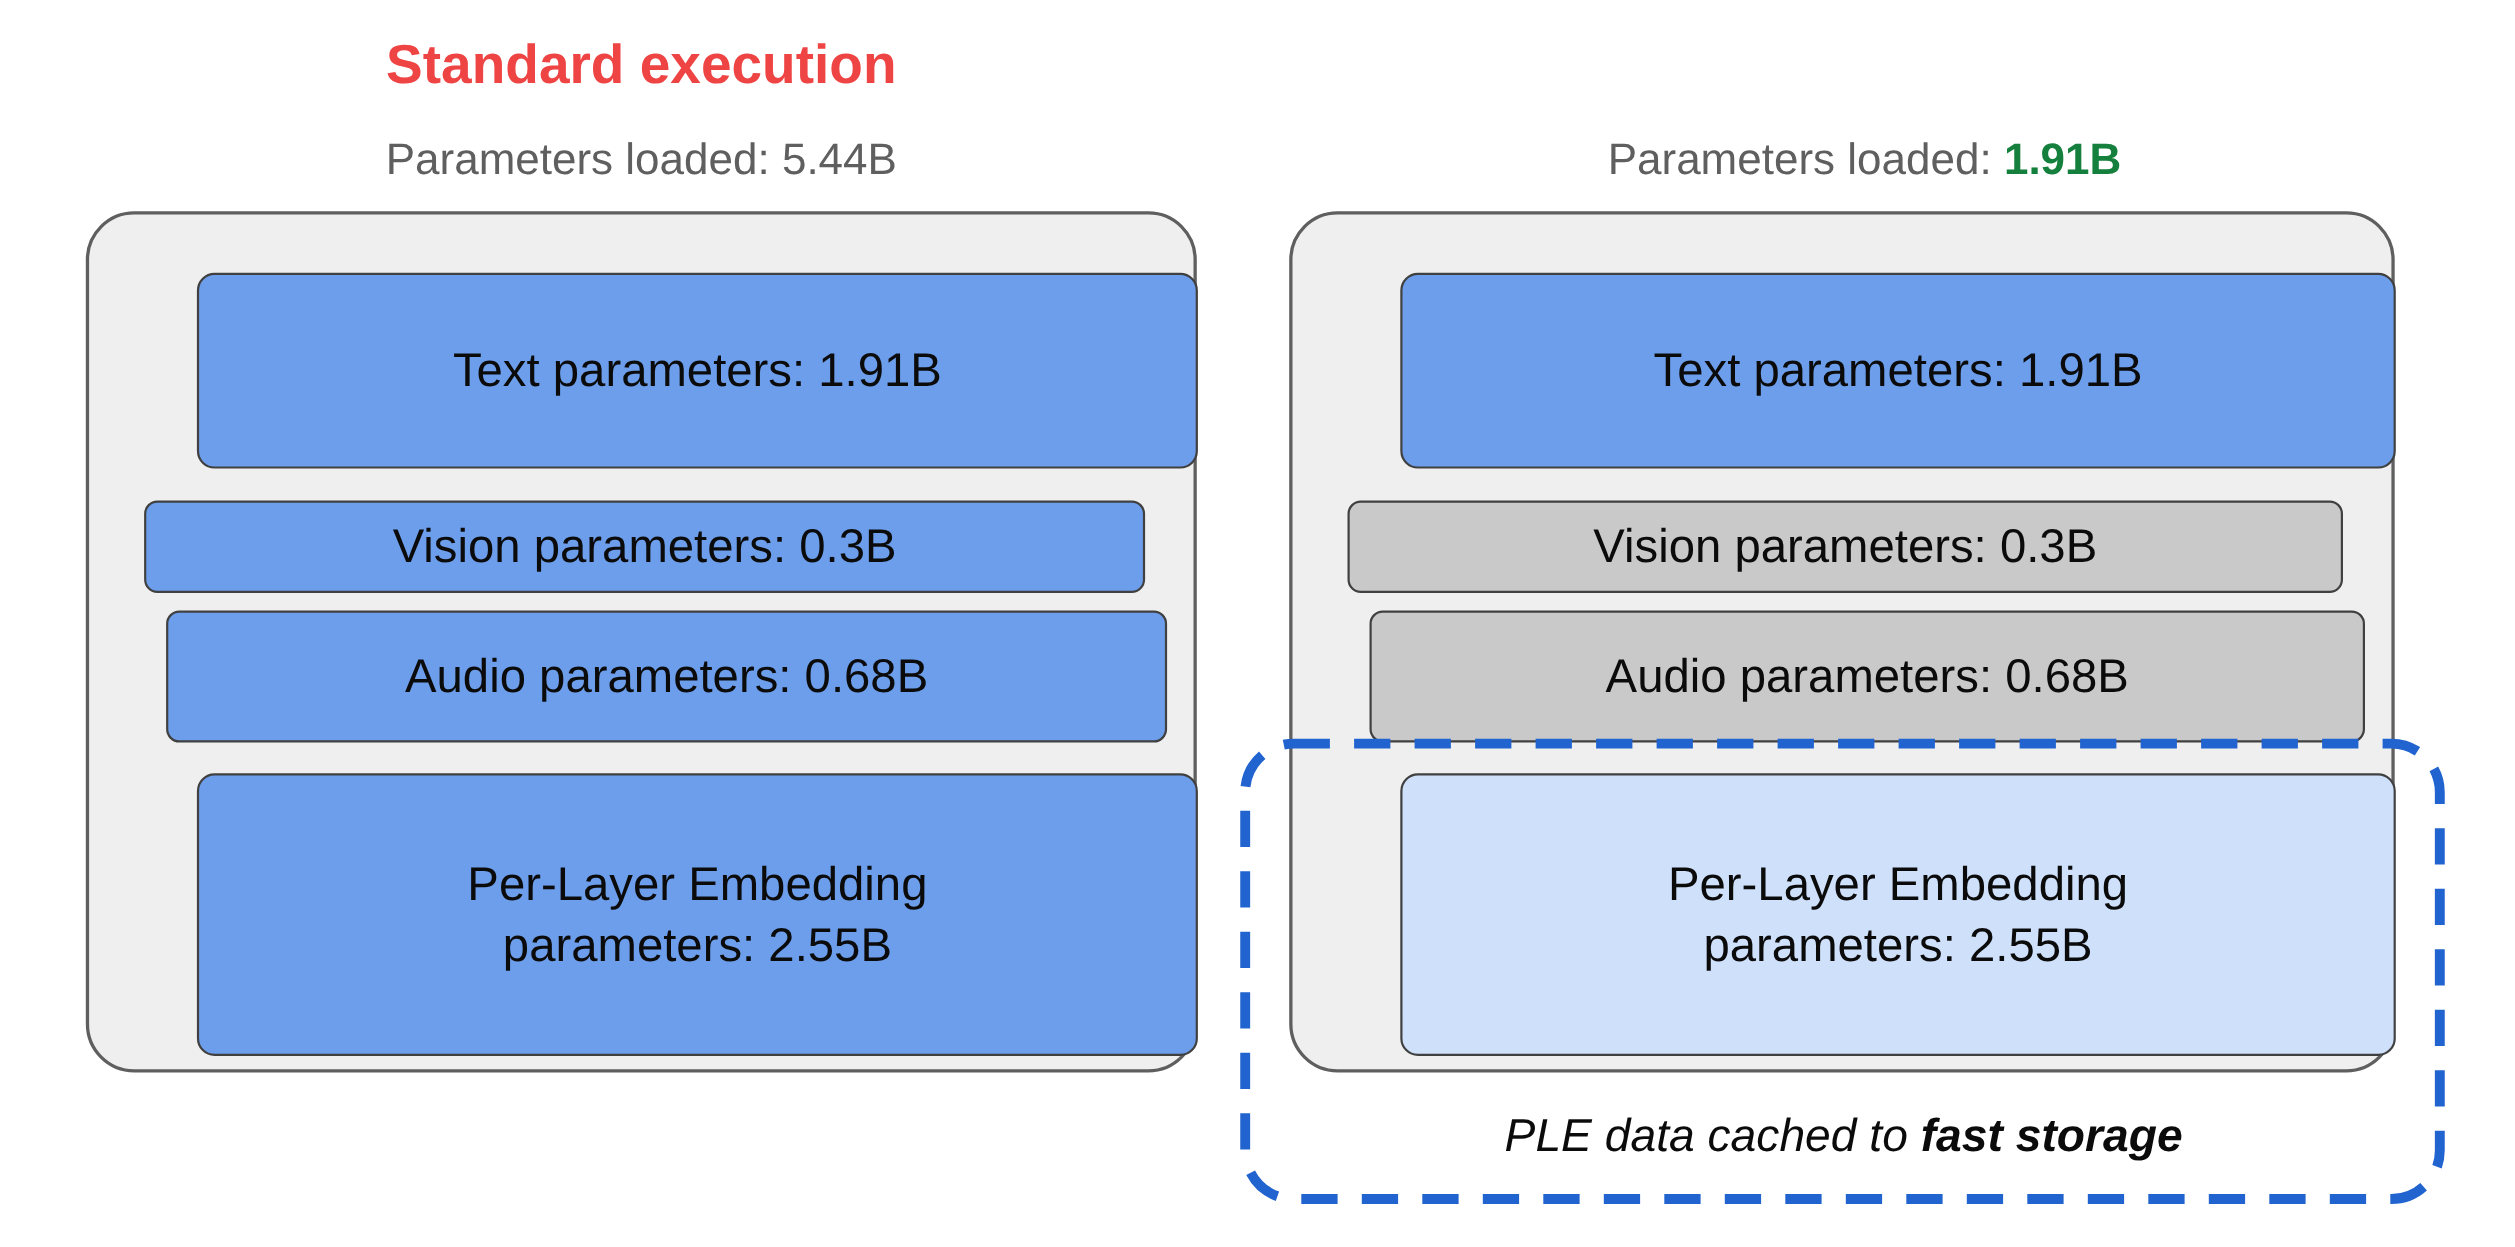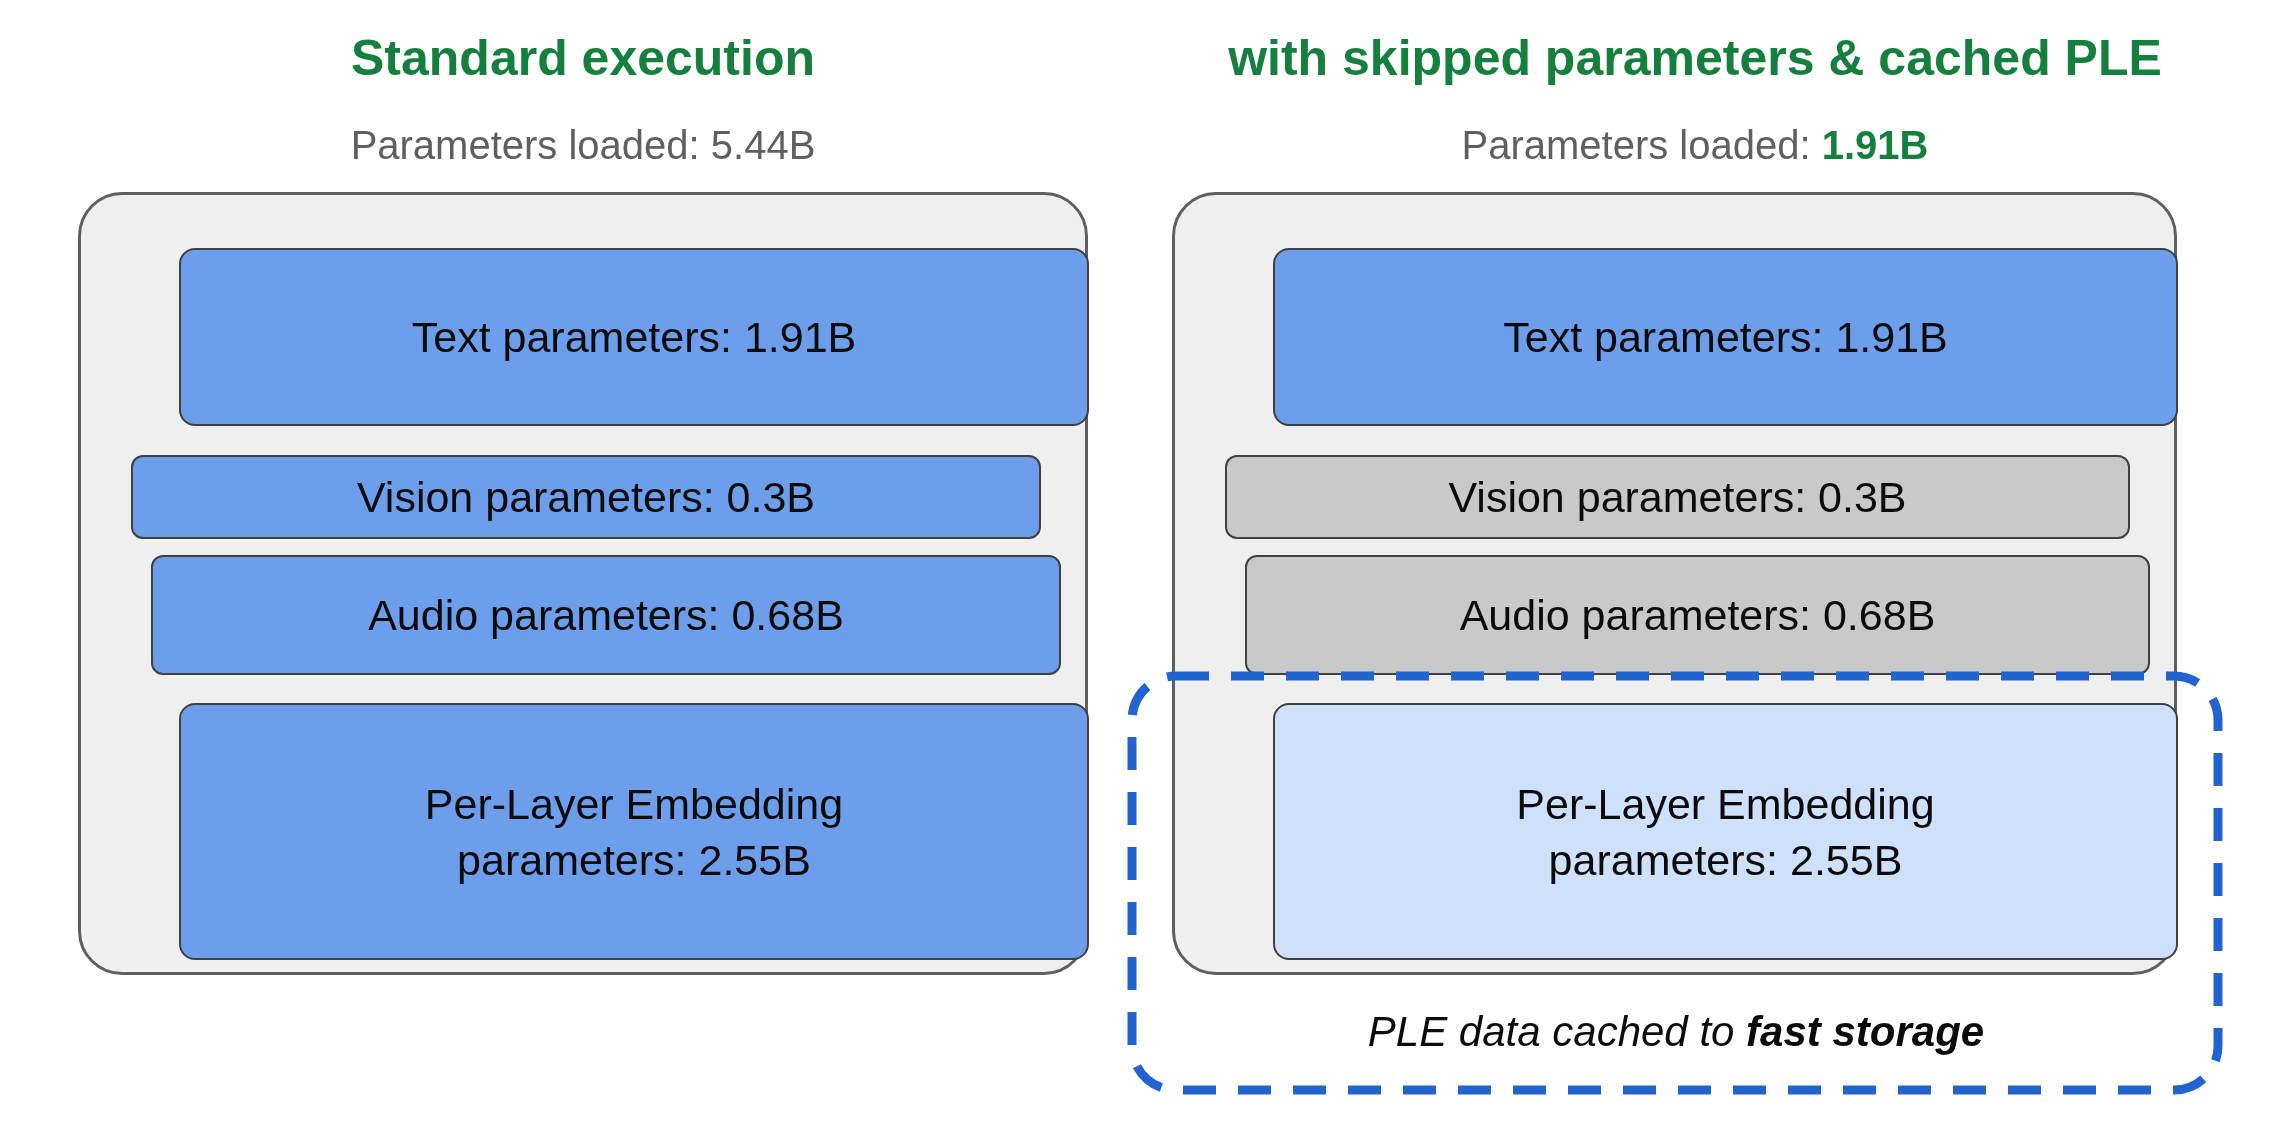--- a/index.html
+++ b/index.html
@@ -17,21 +17,21 @@
   }
 
   
   .col-title {
     position: absolute;
     top: 26px;
     height: 66px;
     font-size: 50px;
     line-height: 64px;
     font-weight: bold;
-    color: #15803d;
+    color: #ef4444;
     text-align: center;
     white-space: nowrap;
   }
   .col-title.left  { left: 0;     width: 1166px; }
   .col-title.right { left: 1150px; width: 1090px; }
 
   .col-subtitle {
     position: absolute;
     top: 120px;
     height: 52px;
@@ -134,21 +134,20 @@
     </div>
     <div class="pbox blue box-pos-audio">
       <span class="box-label">Audio parameters: 0.68B</span>
     </div>
     <div class="pbox blue big box-pos-ple">
       <span class="box-label">Per-Layer Embedding
 parameters: 2.55B</span>
     </div>
   </div>
 
-  <div class="col-title right">with skipped parameters &amp; cached PLE</div>
 
   <div class="col-subtitle right">
     <span>Parameters loaded:</span>
     <span class="val-bold">1.91B</span>
   </div>
 
   <div class="container right-c">
     <div class="pbox blue big box-pos-text">
       <span class="box-label">Text parameters: 1.91B</span>
     </div>

